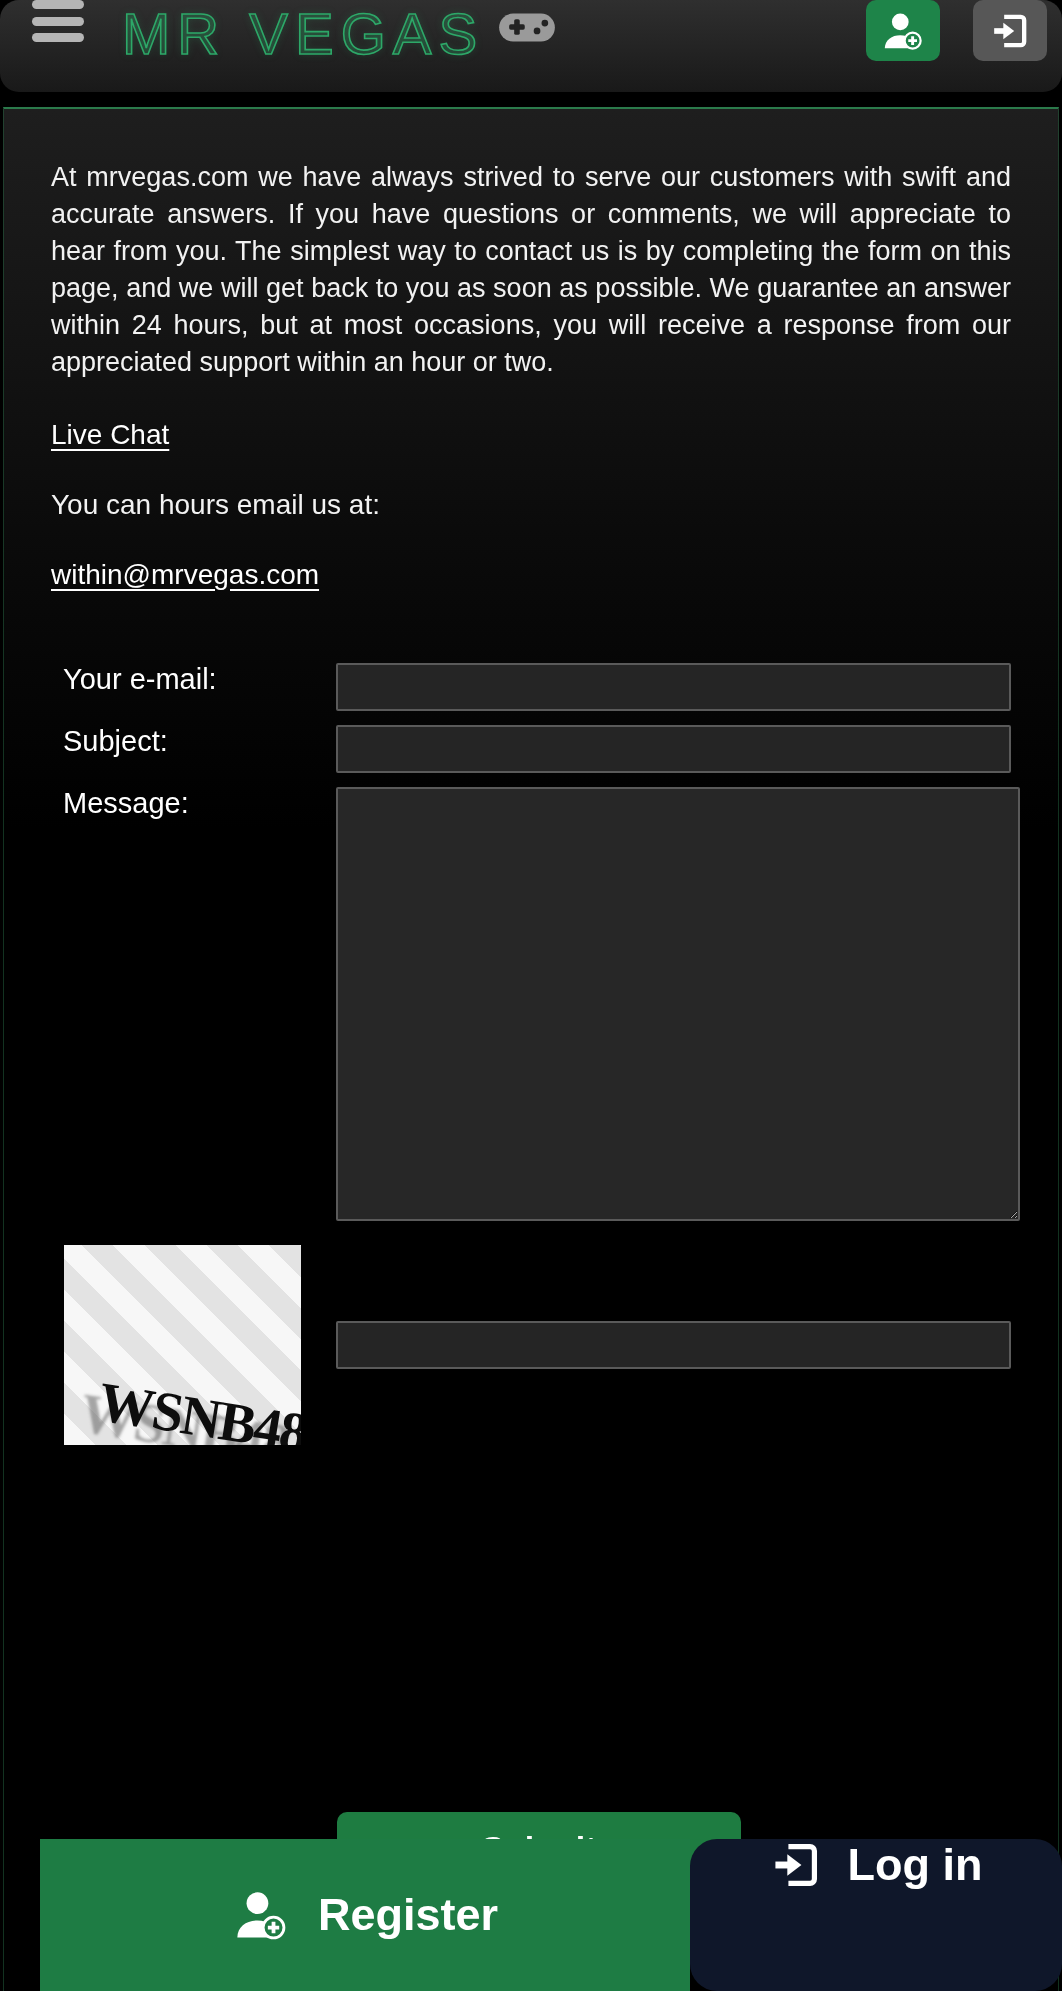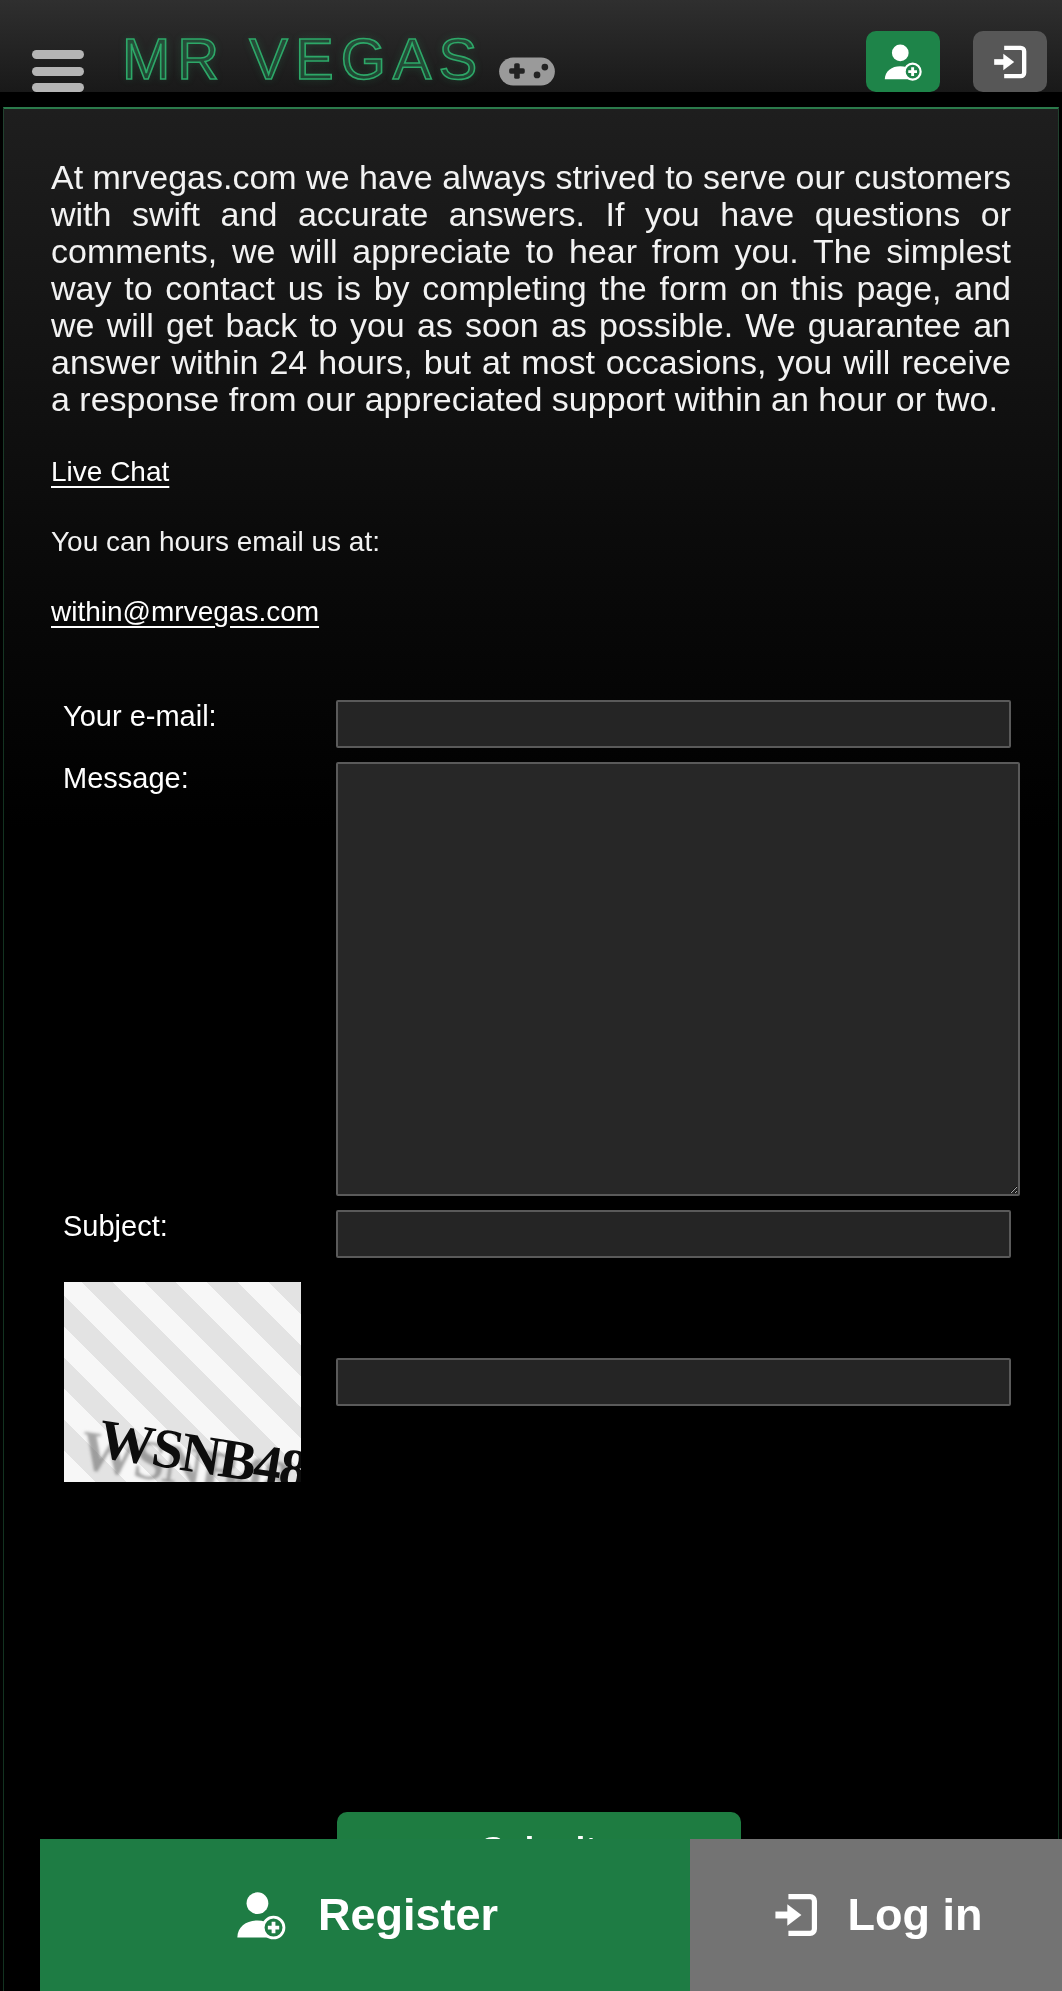--- a/index.html
+++ b/index.html
@@ -2,21 +2,21 @@
 <html><head>
 <meta charset="utf-8">
 <style>
   html,body{margin:0;padding:0;background:#000;}
   body{width:1062px;height:1991px;overflow:hidden;position:relative;
        font-family:"Liberation Sans",sans-serif;color:#f2f2f2;}
 
   
   .topbar{position:absolute;top:0;left:0;right:0;height:92px;
     background:linear-gradient(180deg,#2f2f2f 0,#232323 55%,#191919 100%);
-    display:flex;align-items:flex-end;z-index:3;}
+    display:flex;align-items:flex-start;z-index:3;border-radius:19px;}
   .hamburger{width:52px;height:42px;margin-left:32px;display:flex;
     flex-direction:column;justify-content:space-between;cursor:pointer;}
   .hamburger span{display:block;height:9px;border-radius:5px;background:#b5b5b5;}
   .logo{margin-left:38px;font-size:58px;font-weight:100;letter-spacing:7px;
     color:rgba(45,168,104,0.22);-webkit-text-stroke:1.6px #2da868;
     text-shadow:0 0 8px rgba(45,168,104,0.25);white-space:nowrap;}
   .gamepad{margin-left:14px;margin-top:6px;}
   .hdr-actions{margin-left:auto;display:flex;gap:33px;margin-right:15px;}
   .hdr-btn{width:74px;height:61px;border-radius:10px;border:none;cursor:pointer;
     display:flex;align-items:center;justify-content:center;padding:0;}
@@ -24,21 +24,21 @@
   .hdr-btn.gray{background:#575757;}
 
   
   .content{position:absolute;top:107px;left:3px;right:3px;bottom:0;
     border-top:2px solid #2b7a4b;
     border-left:1px solid rgba(40,110,70,.45);
     border-right:1px solid rgba(40,110,70,.45);
     background:linear-gradient(180deg,#1e1e1e 0,#0b0b0b 420px,#000 720px);
     padding:0 47px;box-sizing:border-box;}
   h1.page-title{margin:155px 0 0;font-size:49px;font-weight:bold;color:#fff;line-height:1.1;}
-  p.intro{margin:50px 0 0;font-size:34px;line-height:37px;text-align:justify;color:#f2f2f2;}
+  p.intro{margin:50px 0 0;font-size:27px;line-height:37px;text-align:justify;color:#f2f2f2;}
   p.line{margin:38px 0 0;font-size:28px;color:#f2f2f2;}
   a.plain-link{color:#fff;text-decoration:underline;text-underline-offset:5px;text-align:center;}
 
   
   .contact-form{margin-top:72px;}
   .frow{display:flex;align-items:flex-start;margin-bottom:14px;}
   .flabel{width:285px;font-size:29px;color:#fff;padding-left:12px;box-sizing:border-box;
     display:flex;align-items:center;}
   .finput{flex:1;height:48px;background:#252525;border:2px solid #5a5a5a;border-radius:2px;
     color:#fff;font-size:26px;padding:0 10px;box-sizing:border-box;outline:none;}
@@ -55,22 +55,22 @@
   .captcha-input-wrap{flex:1;display:flex;}
 
   .submit-btn{position:absolute;left:337px;top:1812px;width:404px;height:72px;
     background:#1e7c41;border:none;border-radius:10px;color:#fff;font-weight:bold;
     font-size:34px;z-index:1;cursor:pointer;font-family:"Liberation Sans",sans-serif;}
 
   
   .bottombar{position:absolute;left:0;right:0;bottom:0;height:152px;display:flex;z-index:2;padding-left:40px;}
   .bb-register{width:650px;background:#1e7c44;display:flex;align-items:center;
     justify-content:center;gap:28px;cursor:pointer;}
-  .bb-login{flex:1;background:#737373;display:flex;align-items:center;
-    justify-content:center;gap:26px;cursor:pointer;}
+  .bb-login{flex:1;background:#0f172a;display:flex;
+    justify-content:center;gap:26px;cursor:pointer;border-radius:27px;}
   .bb-label{color:#fff;font-size:45px;font-weight:bold;}
 
   .icon{display:inline-flex;}
 </style>
 </head>
 <body>
 
 <header class="topbar">
   <div class="hamburger">
     <span></span>
@@ -130,27 +130,27 @@
   </p>
 
   <div class="contact-form">
 
     <div class="frow">
       <label class="flabel">Your e-mail:</label>
       <input class="finput" type="text" value="" style="">
     </div>
 
     <div class="frow">
-      <label class="flabel">Message:</label>
-      <textarea class="ftextarea" style=""></textarea>
+      <label class="flabel">Subject:</label>
+      <input class="finput" type="text" value="" style="">
     </div>
 
     <div class="frow">
-      <label class="flabel">Subject:</label>
-      <input class="finput" type="text" value="" style="">
+      <label class="flabel">Message:</label>
+      <textarea class="ftextarea" style=""></textarea>
     </div>
 
     <div class="captcha-row">
       <div class="captcha-box">
         <div class="captcha-text">WSNB48</div>
       </div>
       <div class="captcha-gap"></div>
       <div class="captcha-input-wrap">
         <input class="finput" type="text" value="" style="">
       </div>

